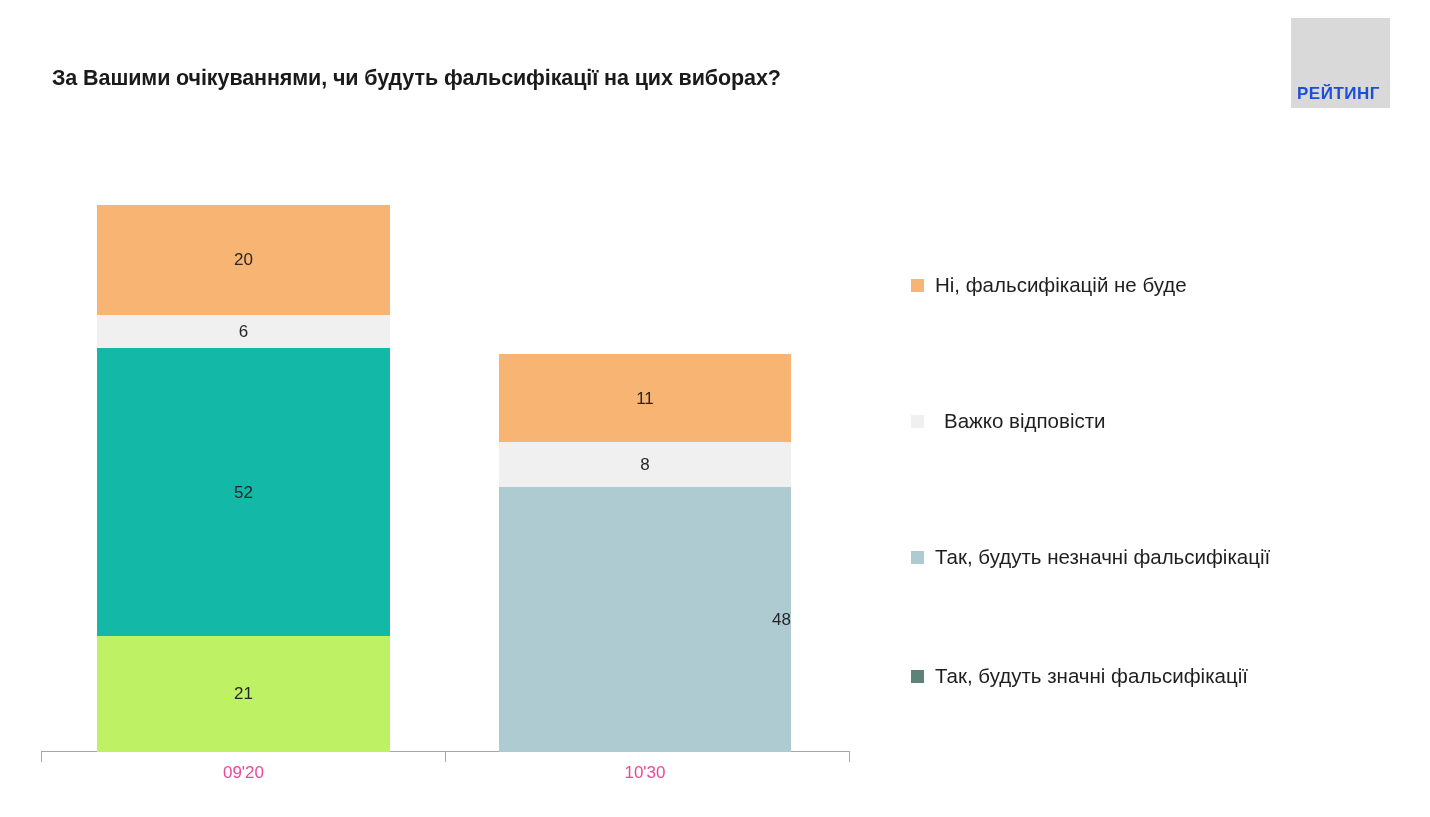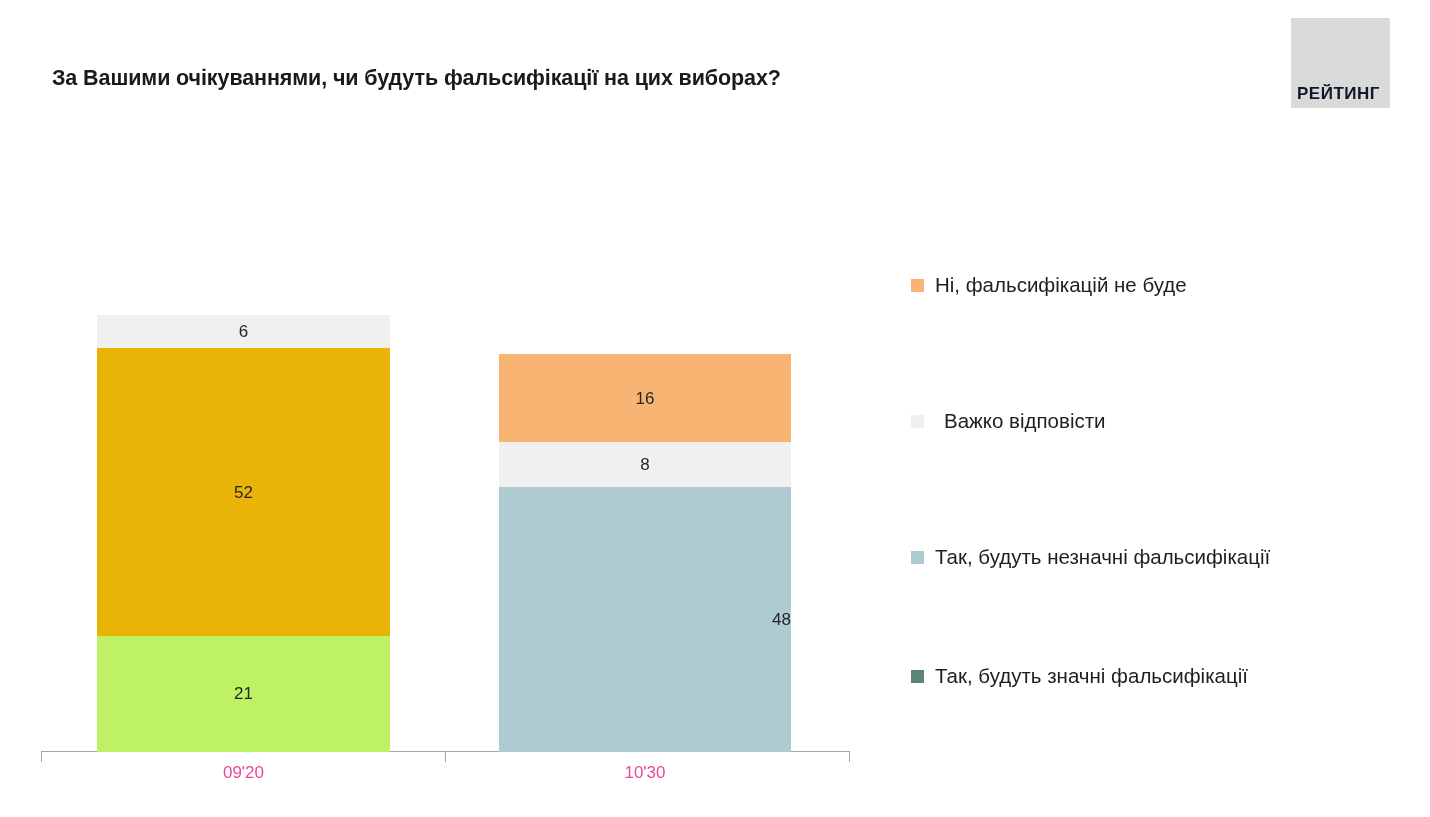--- a/index.html
+++ b/index.html
@@ -21,21 +21,21 @@
     left: 1291px;
     top: 18px;
     width: 99px;
     height: 90px;
     background: #d9d9d9;
   }
   #logo .logo-text {
     position: absolute;
     left: 6px;
     bottom: 6px;
-    color: #0f172a;
+    color: #1d4ed8;
     font-size: 17px;
     font-weight: bold;
     letter-spacing: 0.5px;
     line-height: 1;
     font-family: "Liberation Sans", sans-serif;
   }
 
   
   #chart-title {
     position: absolute;
@@ -152,40 +152,43 @@
   <div id="axis-line"></div>
   <div class="axis-tick" style="left:41px;"></div>
   <div class="axis-tick" style="left:445px;"></div>
   <div class="axis-tick" style="left:849px;"></div>
 
   <div class="bar-group" style="left:97px; width:293px; height:553px;">
     <div class="bar" style="height:553px;">
       <div class="segment" style="height:116.13px; background:#bef264;">
         <span class="seg-label">21</span>
       </div>
-      <div class="segment" style="height:287.56px; background:#eab308;">
+      <div class="segment" style="height:287.56px; background:#14b8a6;">
         <span class="seg-label">52</span>
       </div>
       <div class="segment" style="height:33.18px; background:#f0f0f0;">
         <span class="seg-label">6</span>
+      </div>
+      <div class="segment" style="height:110.6px; background:#f8b473;">
+        <span class="seg-label">20</span>
       </div>
     </div>
   </div>
   <div class="cat-label" style="left:143.5px;">09'20</div>
 
   <div class="bar-group" style="left:499px; width:292px; height:553px;">
     <div class="bar" style="height:553px;">
       <div class="segment" style="height:265.44px; background:#afcbd2;justify-content:flex-end;">
         <span class="seg-label">48</span>
       </div>
       <div class="segment" style="height:44.24px; background:#f0f0f0;">
         <span class="seg-label">8</span>
       </div>
       <div class="segment" style="height:88.48px; background:#f8b473;">
-        <span class="seg-label">16</span>
+        <span class="seg-label">11</span>
       </div>
     </div>
   </div>
   <div class="cat-label" style="left:545px;">10'30</div>
 
 </div>
 
 <div id="legend">
 
   <div class="legend-item" style="top:15px;">

